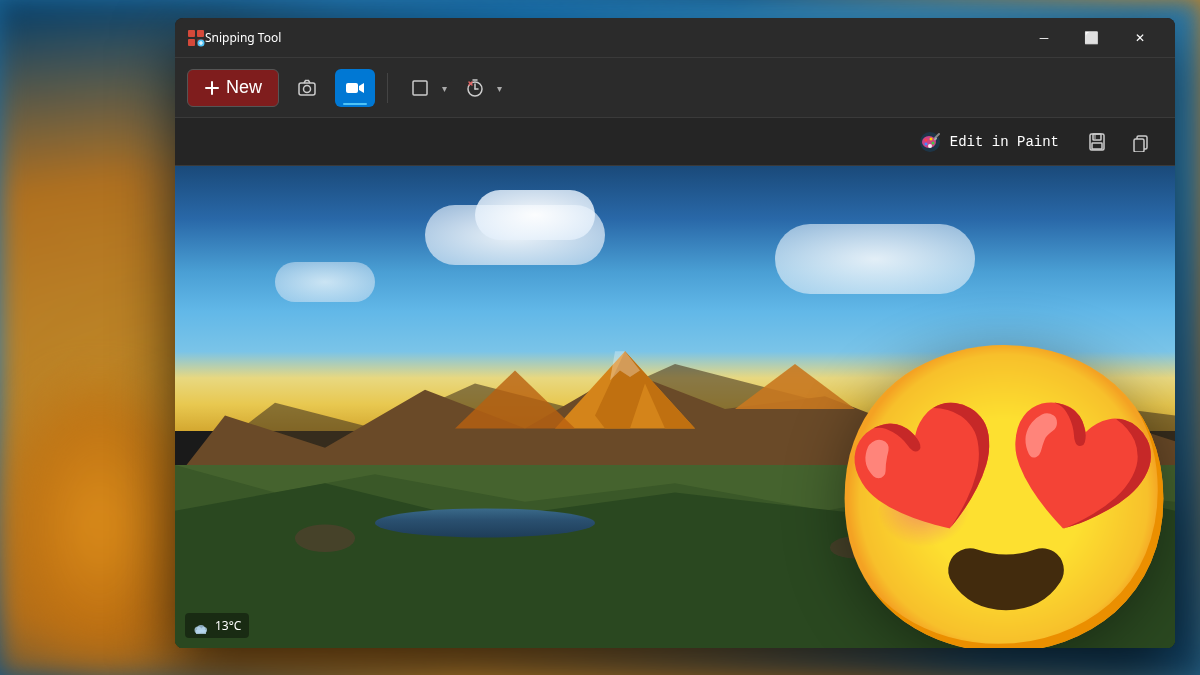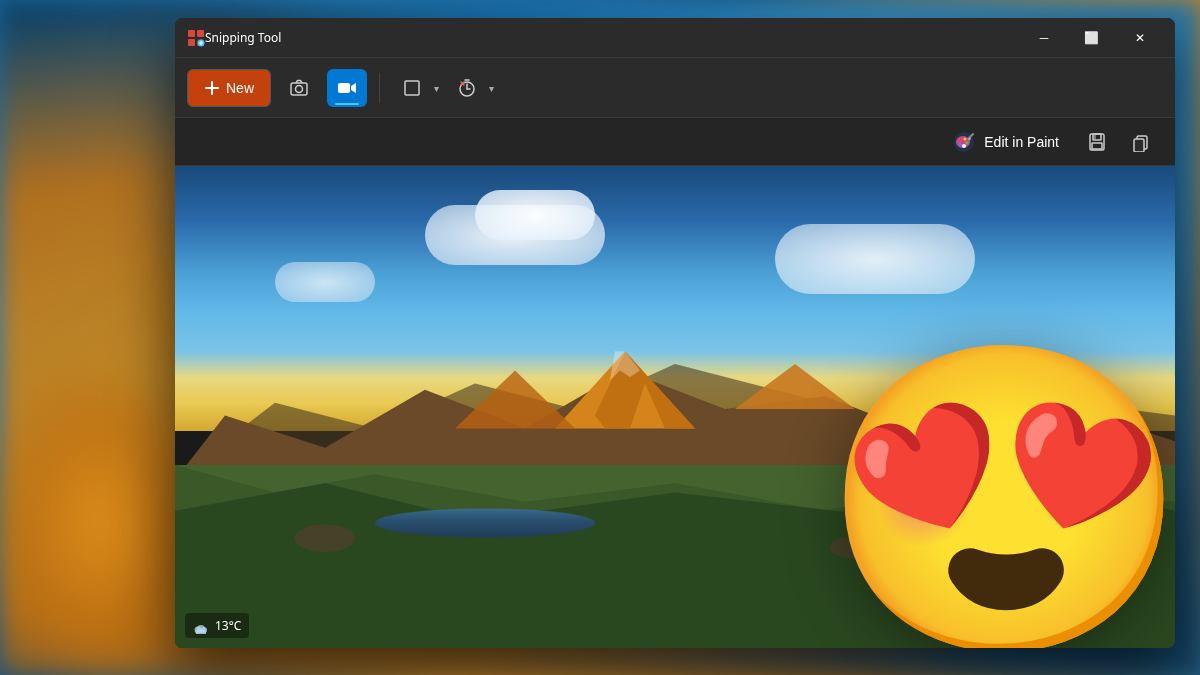--- a/index.html
+++ b/index.html
@@ -105,26 +105,26 @@
       padding: 0 12px;
       gap: 8px;
       flex-shrink: 0;
       border-bottom: 1px solid #3a3a3a;
     }
 
     .new-button {
       display: flex;
       align-items: center;
       gap: 6px;
-      background: #c2410c;
+      background: #7f1d1d;
       border: 1px solid #555;
       border-radius: 6px;
       color: #ffffff;
       padding: 8px 16px;
-      font-size: 14px;
+      font-size: 18px;
       cursor: pointer;
       height: 38px;
     }
 
     .plus-icon-svg {
       width: 16px;
       height: 16px;
     }
 
     .toolbar-btn {
@@ -194,20 +194,21 @@
       display: flex;
       align-items: center;
       gap: 8px;
       background: transparent;
       border: none;
       color: #ffffff;
       font-size: 14px;
       cursor: pointer;
       padding: 6px 12px;
       border-radius: 6px;
+      font-family: Liberation Mono, monospace;
     }
 
     .paint-icon {
       width: 24px;
       height: 24px;
     }
 
     .action-icon-btn {
       width: 36px;
       height: 36px;

